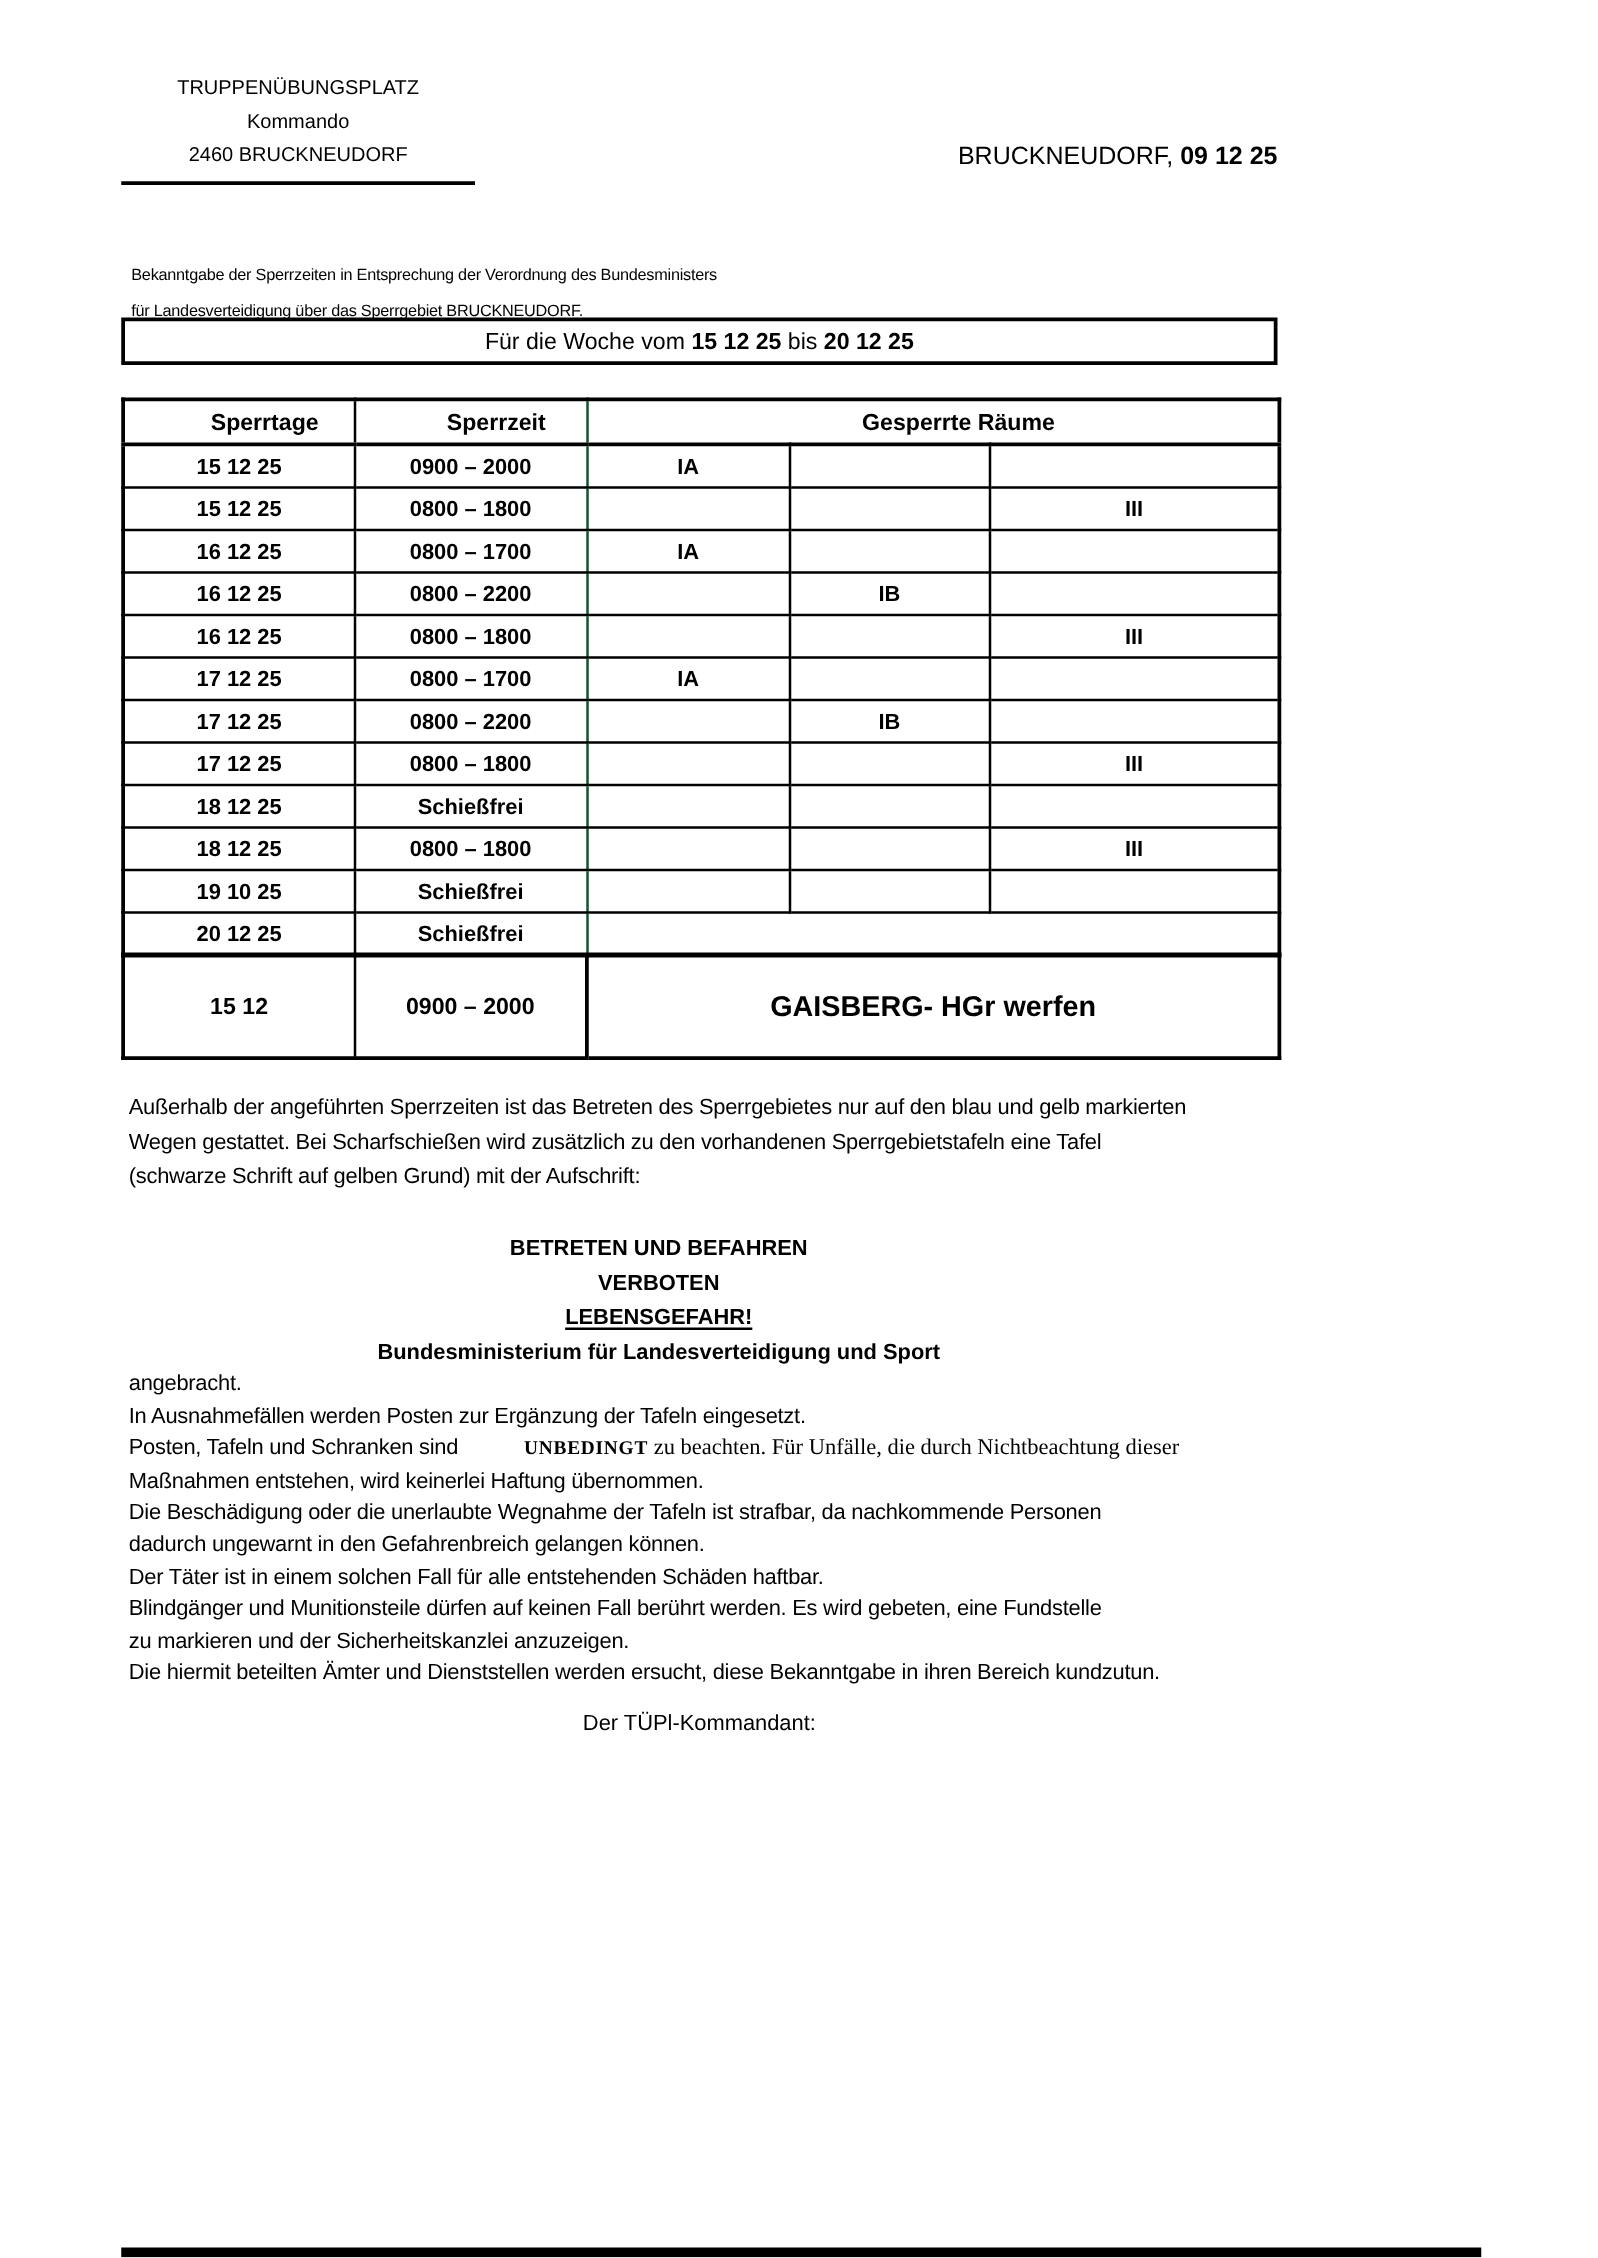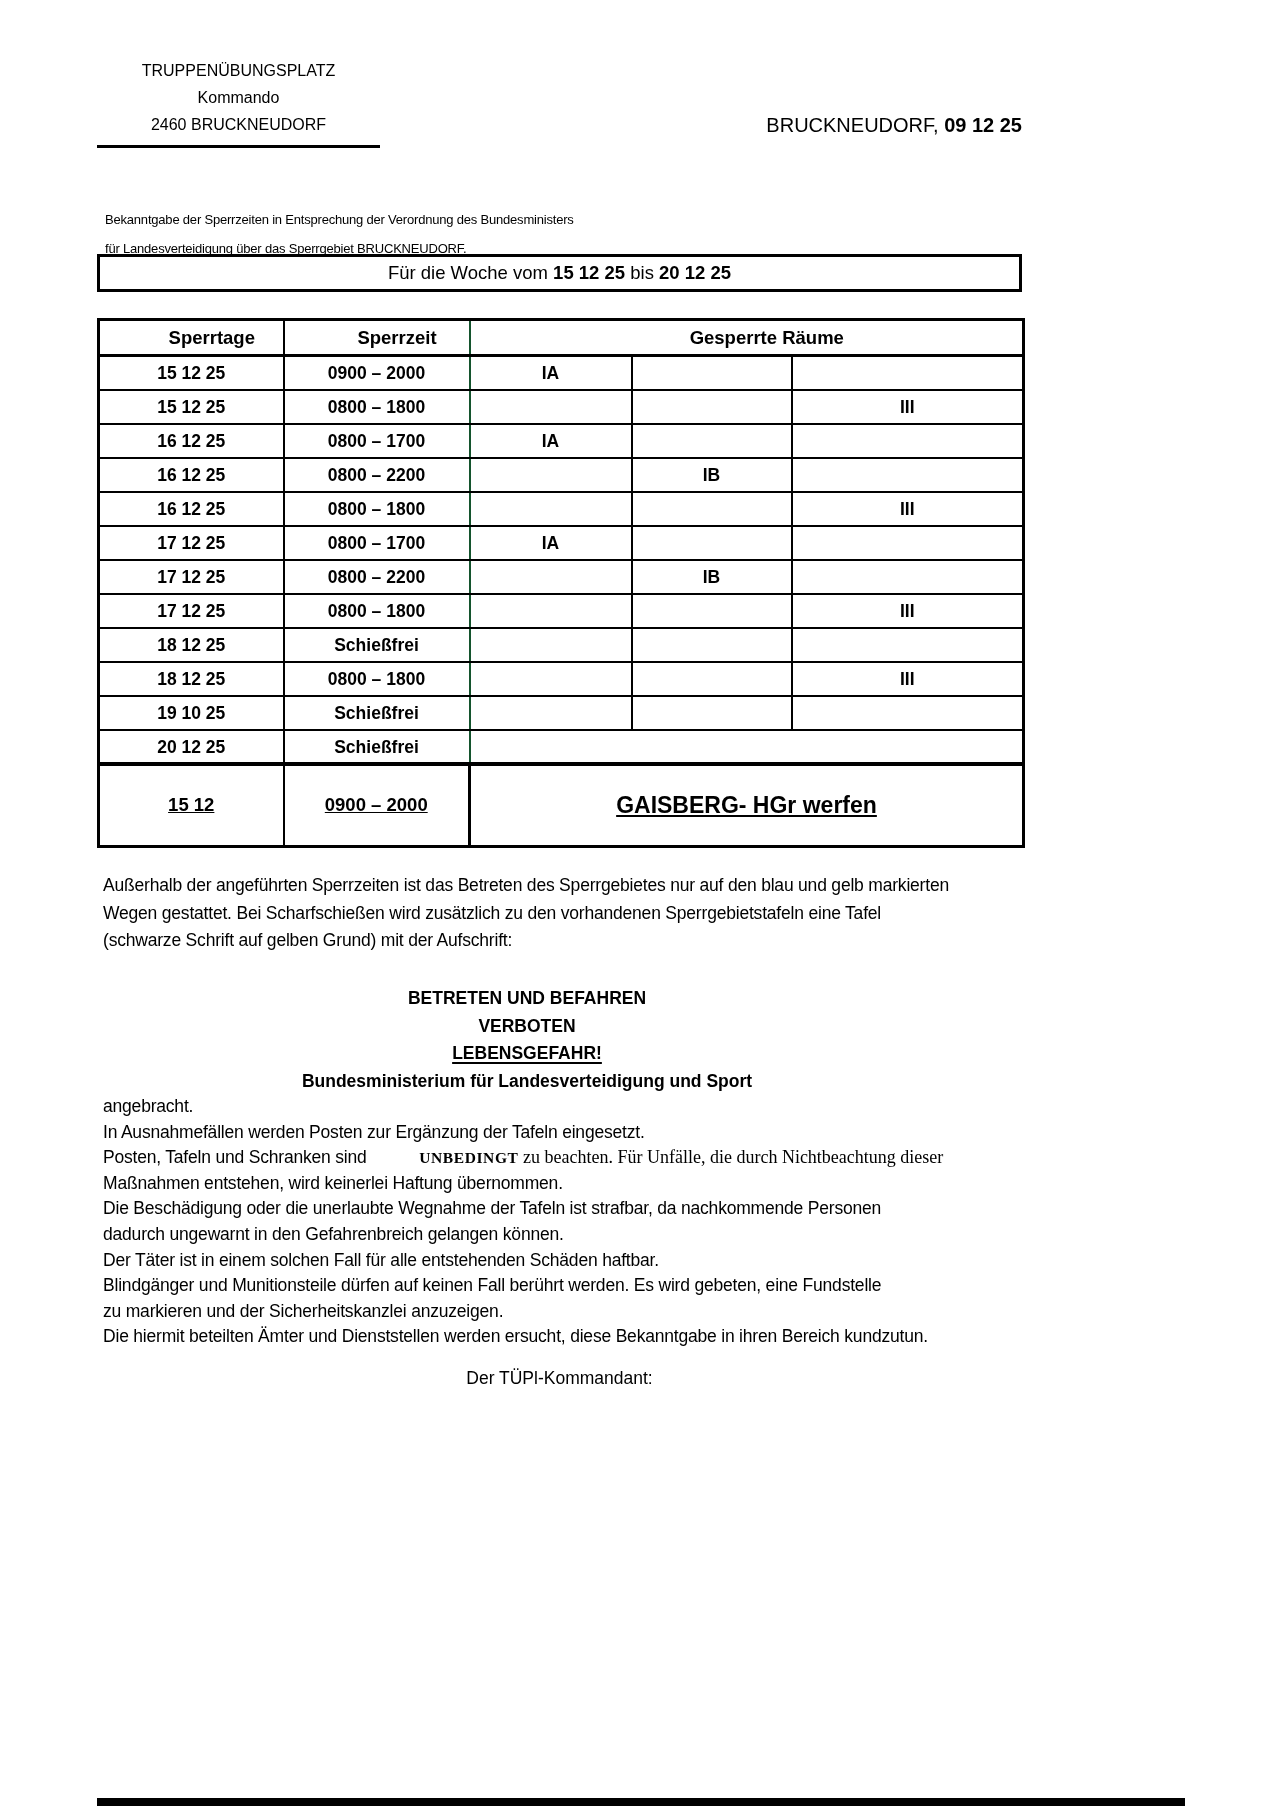--- a/index.html
+++ b/index.html
@@ -45,21 +45,21 @@
   table.sched th { font-size:18.5px; height:33px; border-bottom:3px solid #000;padding-left:41px; }
   table.sched .ctime { border-right:2px solid #14532d; }
 
   
   table.special {
     position:absolute; left:97px; top:762px; width:925px; height:86px;
     border-collapse:collapse; table-layout:fixed; border:3px solid #000;
   }
   table.special td {
     border:2px solid #000; padding:0; text-align:center;
-    font-weight:bold; font-size:18.5px; overflow:hidden;text-decoration:underline;
+    font-weight:bold; font-size:18.5px; overflow:hidden;
   }
   table.special td.ctime { border-right:3px solid #000; }
   table.special td.activity { font-size:23px; }
 
   .para {
     position:absolute; left:103px; font-size:17.5px; letter-spacing:-0.2px;
   }
   .para1 { top:872px; line-height:27.5px; }
   .para2 { top:1094px; line-height:25.6px; }
 

